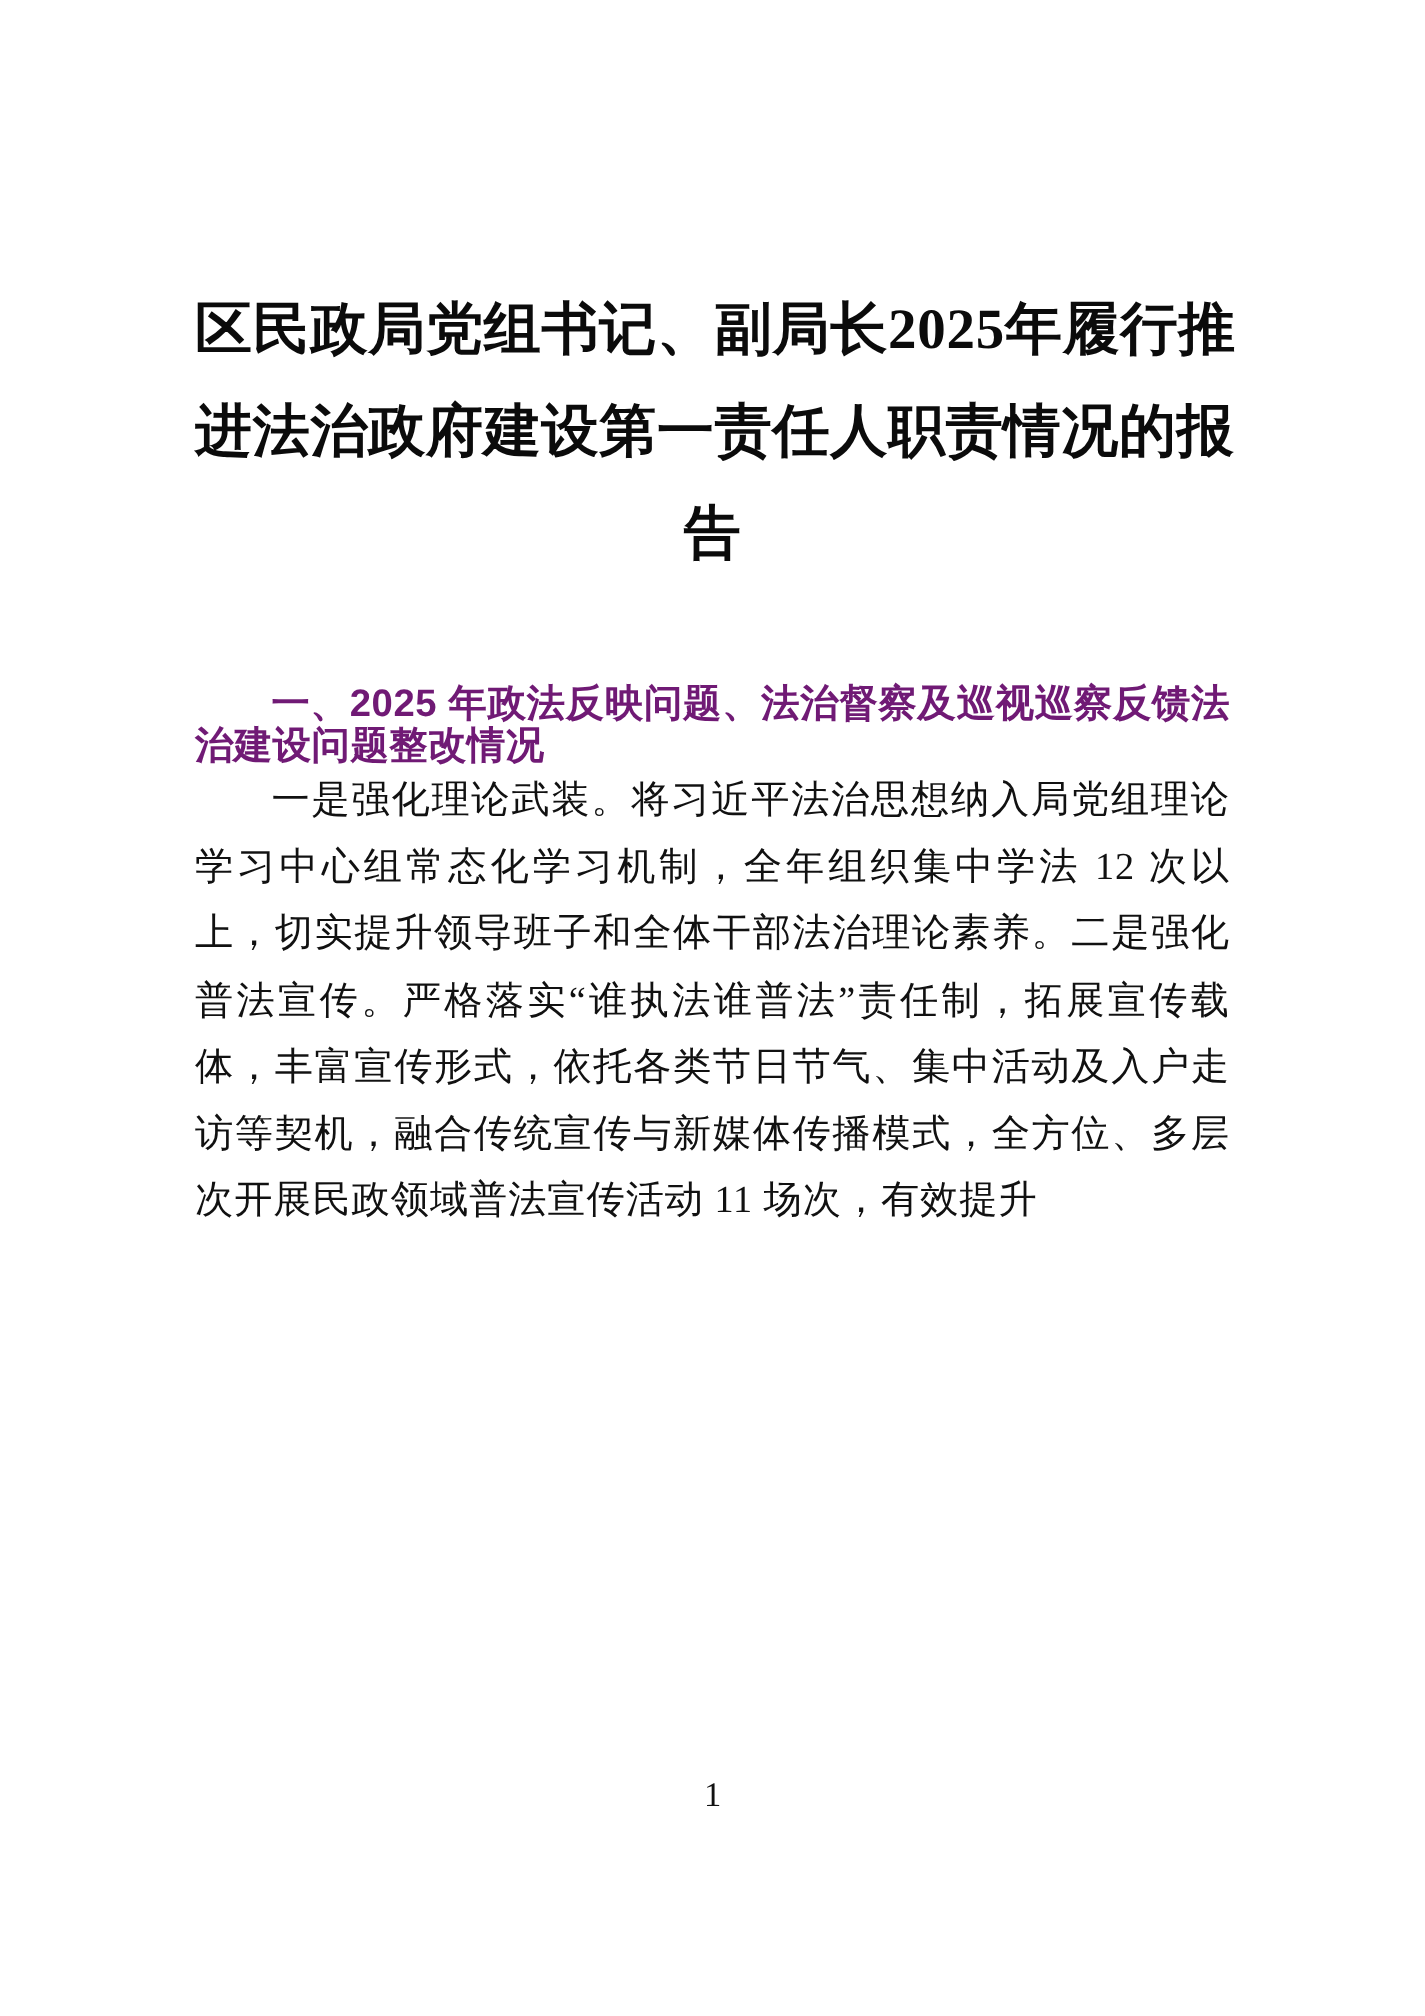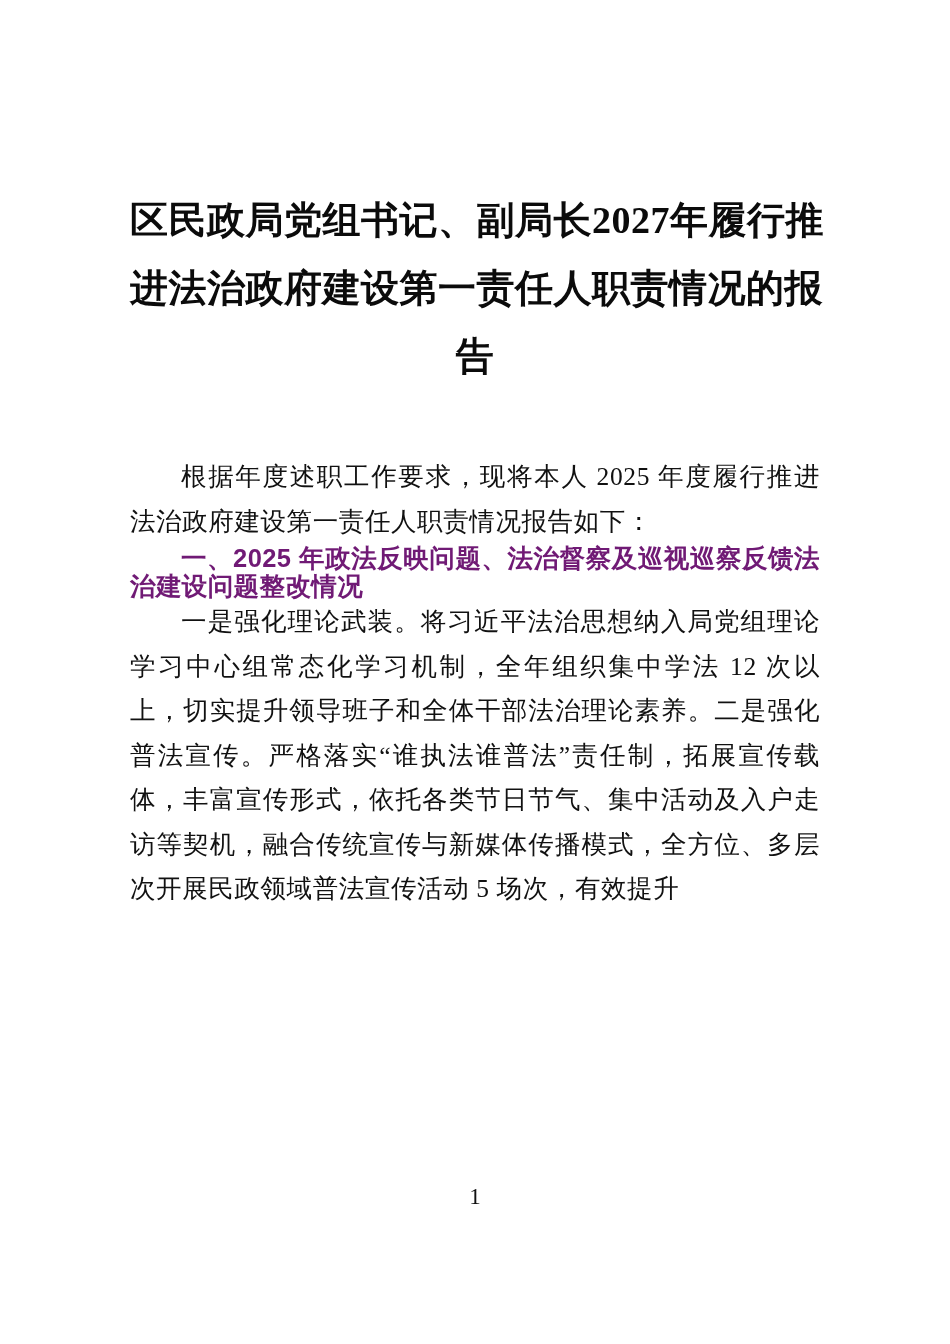--- a/index.html
+++ b/index.html
@@ -118,21 +118,21 @@
         <span>政</span>
         <span>局</span>
         <span>党</span>
         <span>组</span>
         <span>书</span>
         <span>记</span>
         <span>、</span>
         <span>副</span>
         <span>局</span>
         <span>长</span>
-        <span>2027</span>
+        <span>2025</span>
         <span>年</span>
         <span>履</span>
         <span>行</span>
         <span>推</span>
     </span>
     <span class="tline justify">
       <span>进</span>
         <span>法</span>
         <span>治</span>
         <span>政</span>
@@ -148,20 +148,19 @@
         <span>责</span>
         <span>情</span>
         <span>况</span>
         <span>的</span>
         <span>报</span>
     </span>
     <span class="tline">告</span>
   </div>
 
   <div class="body-block">
-    <p class="para">根据年度述职工作要求，现将本人 2025 年度履行推进法治政府建设第一责任人职责情况报告如下：</p>
     <h2 class="section-heading">一、2025 年政法反映问题、法治督察及巡视巡察反馈法治建设问题整改情况</h2>
-    <p class="para">一是强化理论武装。将习近平法治思想纳入局党组理论学习中心组常态化学习机制，全年组织集中学法 12 次以上，切实提升领导班子和全体干部法治理论素养。二是强化普法宣传。严格落实“谁执法谁普法”责任制，拓展宣传载体，丰富宣传形式，依托各类节日节气、集中活动及入户走访等契机，融合传统宣传与新媒体传播模式，全方位、多层次开展民政领域普法宣传活动 5 场次，有效提升</p>
+    <p class="para">一是强化理论武装。将习近平法治思想纳入局党组理论学习中心组常态化学习机制，全年组织集中学法 12 次以上，切实提升领导班子和全体干部法治理论素养。二是强化普法宣传。严格落实“谁执法谁普法”责任制，拓展宣传载体，丰富宣传形式，依托各类节日节气、集中活动及入户走访等契机，融合传统宣传与新媒体传播模式，全方位、多层次开展民政领域普法宣传活动 11 场次，有效提升</p>
   </div>
 
   <div class="page-number">1</div>
 
 </div>
 
 </body></html>

